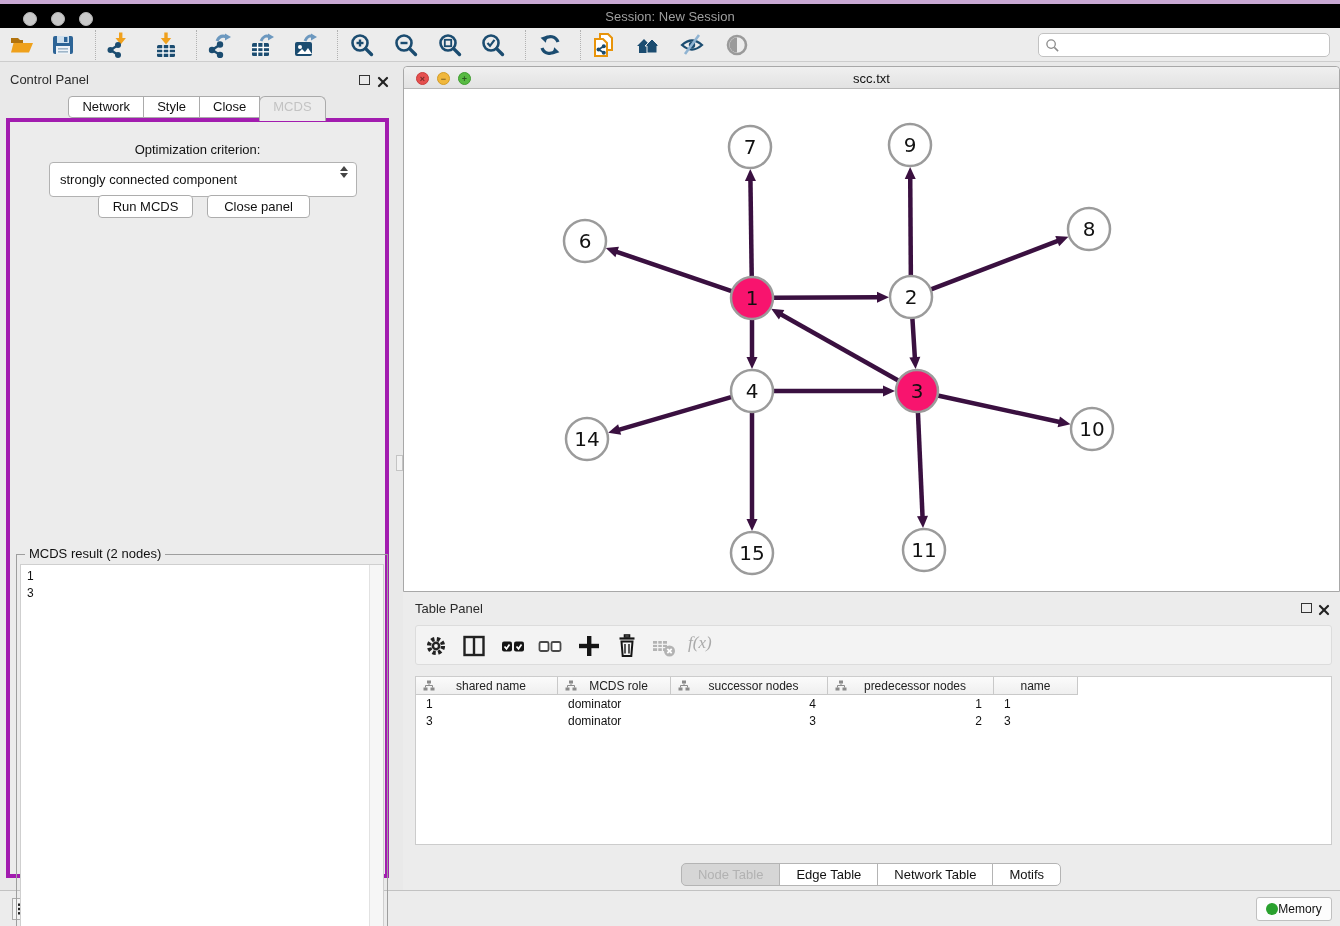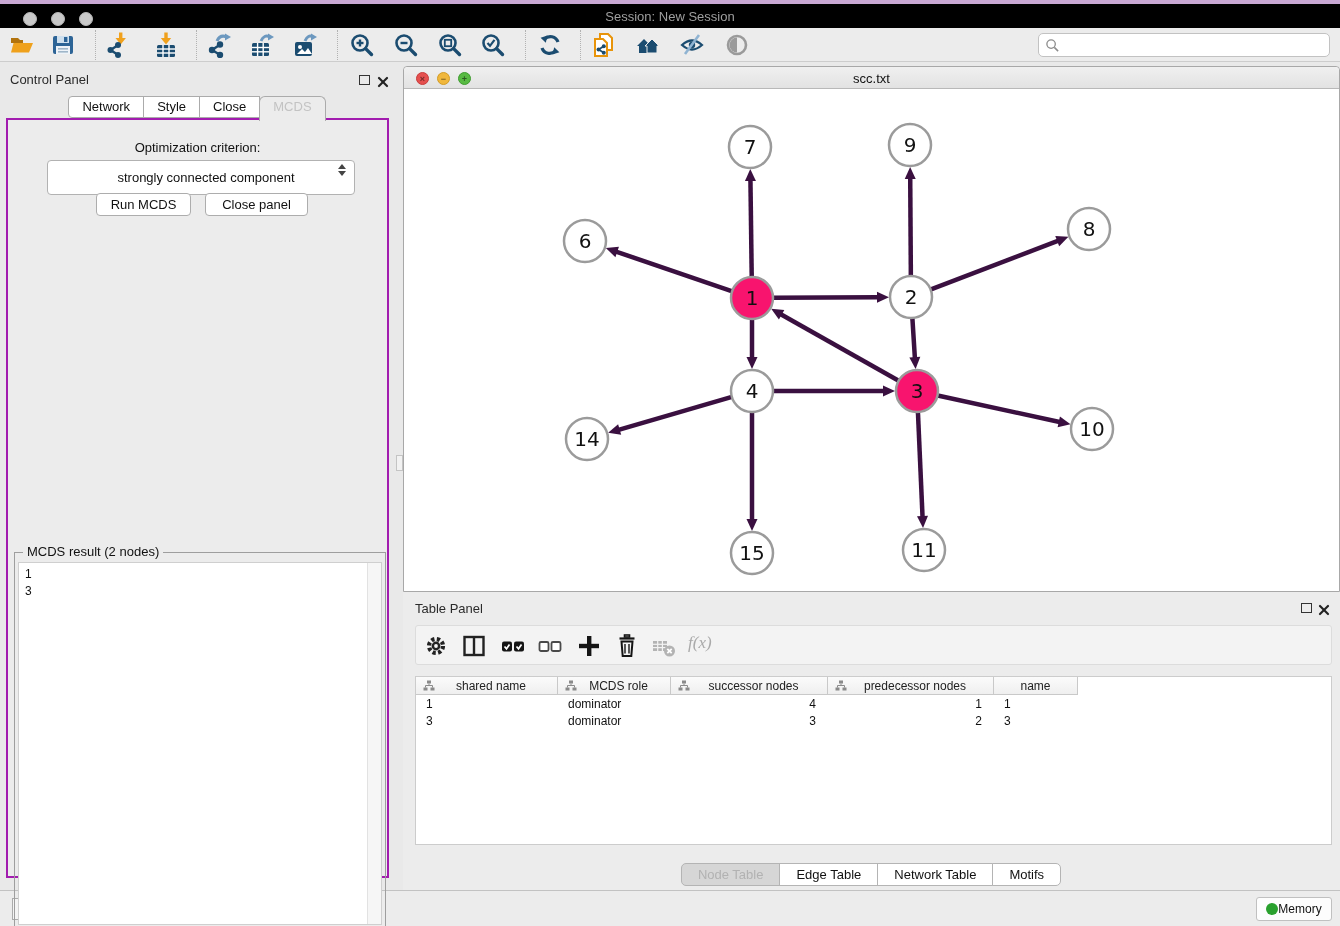--- a/index.html
+++ b/index.html
@@ -25,24 +25,24 @@
   #cp-title{position:absolute;left:10px;top:10px;font-size:13px;color:#2b2b2b;}
   .panel-float{position:absolute;width:11px;height:10px;border:1.6px solid #333;box-sizing:border-box;background:transparent;}
   .panel-close{position:absolute;width:12px;height:12px;}
   #cp-tabs{position:absolute;left:0;top:34px;width:395px;height:25px;display:flex;justify-content:center;align-items:flex-start;}
   .cp-tab{height:20px;line-height:20px;padding:0 13px;font-size:13px;background:#fff;border:1px solid #ababab;
           margin-left:-1px;color:#111;}
   .cp-tab.first{border-top-left-radius:4px;border-bottom-left-radius:4px;}
   .cp-tab.active{background:#ececec;color:#c3c3c3;border-top-left-radius:6px;border-top-right-radius:6px;
           border-bottom:none;height:24px;position:relative;z-index:3;}
   #cp-content{position:absolute;left:6px;top:56px;width:383px;height:760px;background:#ececec;
-          border:2px solid #a21caf;box-sizing:border-box;z-index:1;}
+          border:4px solid #a21caf;box-sizing:border-box;z-index:1;}
   #cp-criterion-label{position:absolute;left:0;top:20px;width:100%;text-align:center;font-size:13px;color:#111;}
   #cp-select{position:absolute;left:39px;top:40px;width:308px;height:35px;background:#fff;border:1px solid #b2b2b2;
-          border-radius:4px;box-sizing:border-box;font-size:13px;display:flex;align-items:center;padding-left:10px;color:#111;justify-content:center;}
+          border-radius:4px;box-sizing:border-box;font-size:13px;display:flex;align-items:center;padding-left:10px;color:#111;}
   #cp-select .spinner{position:absolute;right:8px;top:3px;display:flex;flex-direction:column;gap:2px;}
   .spin-up{width:0;height:0;border-left:4px solid transparent;border-right:4px solid transparent;border-bottom:5px solid #444;}
   .spin-dn{width:0;height:0;border-left:4px solid transparent;border-right:4px solid transparent;border-top:5px solid #444;}
   .cp-btn{position:absolute;top:73px;height:23px;background:#fff;border:1px solid #adadad;border-radius:4px;
           font-size:13px;color:#111;display:flex;align-items:center;justify-content:center;box-sizing:border-box;}
   #run-btn{left:88px;width:95px;}
   #closepanel-btn{left:197px;width:103px;}
   #result-fieldset{position:absolute;left:6px;top:432px;width:372px;height:377px;border:1px solid #9e9e9e;box-sizing:border-box;}
   #result-legend{position:absolute;left:8px;top:-9px;background:#ececec;padding:0 4px;font-size:13px;color:#111;}
   #result-area{position:absolute;left:3px;top:9px;right:3px;bottom:3px;background:#fff;border:1px solid #cfcfcf;}

